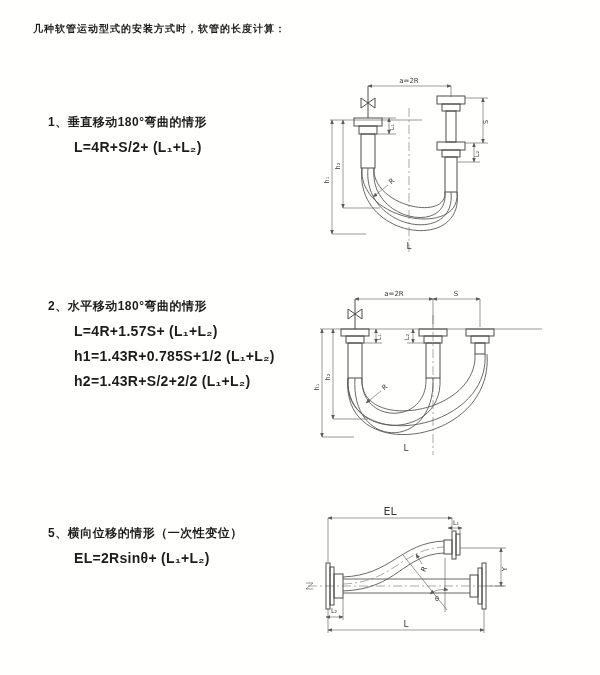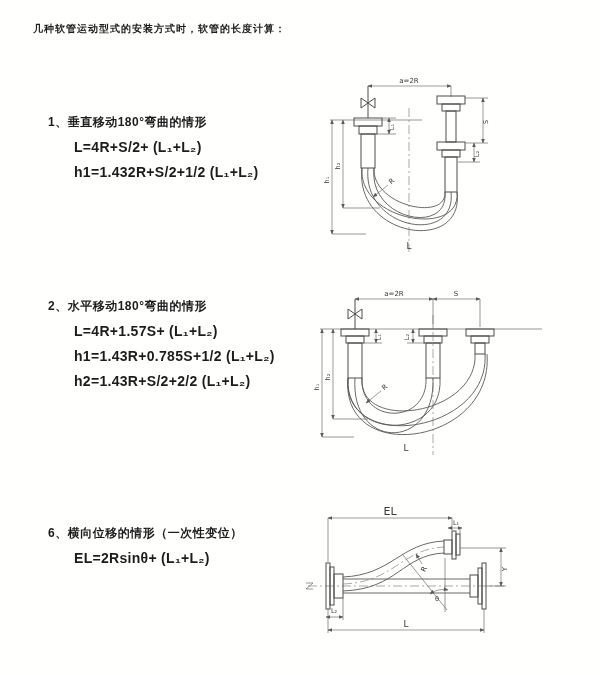--- a/index.html
+++ b/index.html
@@ -33,32 +33,31 @@
 </head>
 <body>
 
 <div class="page">
 
   <div class="doc-title">几种软管运动型式的安装方式时，软管的长度计算：</div>
 
   <section class="calc-section" style="top:110px">
     <h2 class="sec-heading">1、垂直移动180°弯曲的情形</h2>
     <div class="formula">L=4R+S/2+ (L₁+L₂)</div>
-    <div class="formula">h1=1.432R+S/2+1/2 (L₁+L₂)</div>
   </section>
 
   <section class="calc-section" style="top:294px">
     <h2 class="sec-heading">2、水平移动180°弯曲的情形</h2>
     <div class="formula">L=4R+1.57S+ (L₁+L₂)</div>
     <div class="formula">h1=1.43R+0.785S+1/2 (L₁+L₂)</div>
     <div class="formula">h2=1.43R+S/2+2/2 (L₁+L₂)</div>
   </section>
 
   <section class="calc-section" style="top:521px">
-    <h2 class="sec-heading">6、横向位移的情形（一次性变位）</h2>
+    <h2 class="sec-heading">5、横向位移的情形（一次性变位）</h2>
     <div class="formula">EL=2Rsinθ+ (L₁+L₂)</div>
   </section>
 
   <svg class="diagram" style="left:310px;top:70px" width="290" height="190" viewBox="0 0 290 190">
     <defs>
       <marker id="ar1" viewBox="0 0 10 10" refX="9" refY="5" markerWidth="8" markerHeight="8" orient="auto-start-reverse">
         <path d="M0,1 L10,5 L0,9 z" fill="#5a5a5a"></path>
       </marker>
       <pattern id="hatch1" width="3" height="3" patternUnits="userSpaceOnUse">
         <path d="M0,3 L3,0 M0,0 L3,3" stroke="#6b6b6b" stroke-width="0.5"></path>

